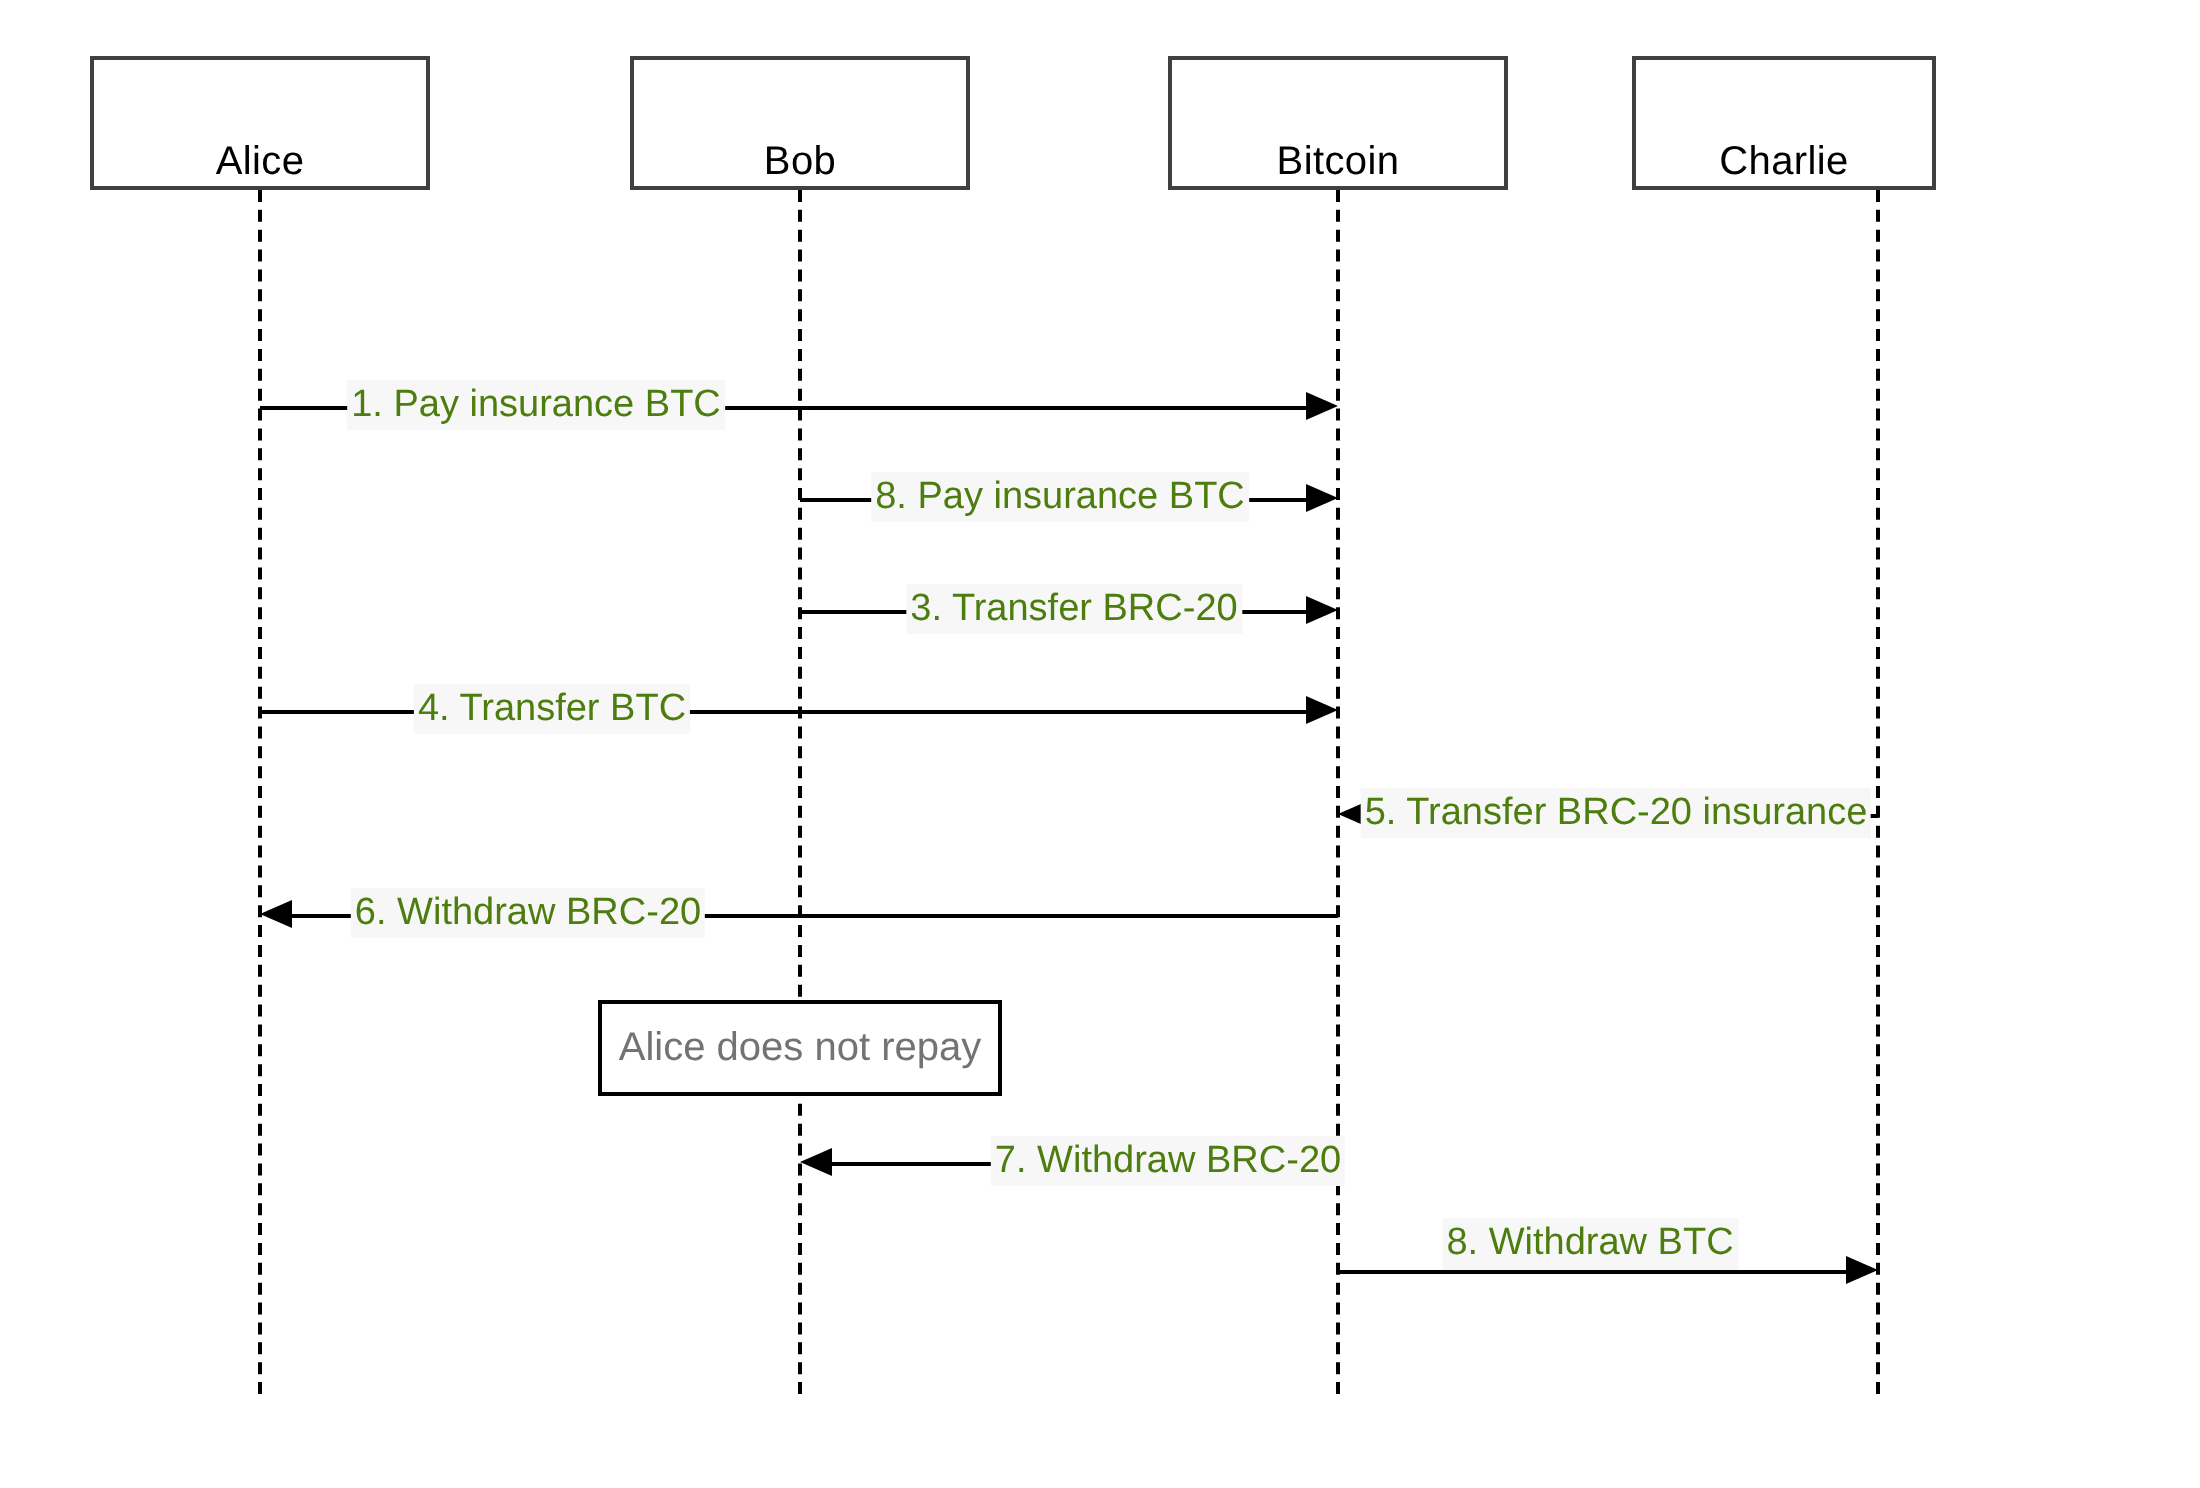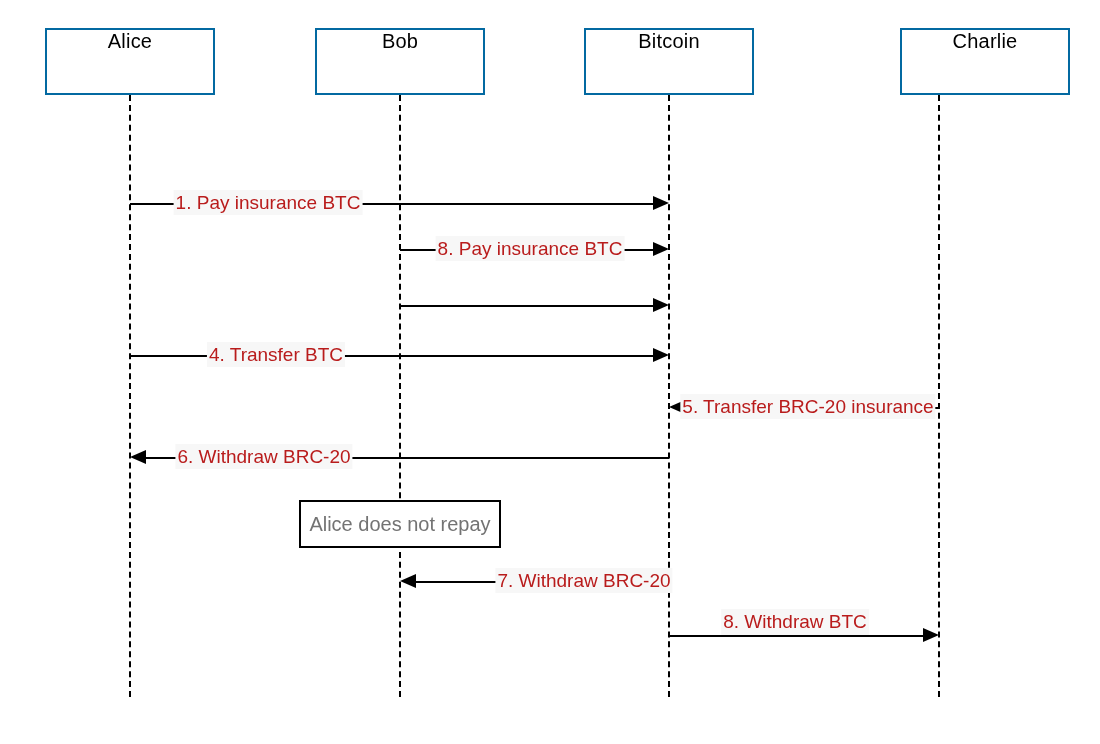--- a/index.html
+++ b/index.html
@@ -16,24 +16,24 @@
     position: relative;
     width: 1100px;
     height: 744px;
     background: #ffffff;
     overflow: hidden;
   }
   
   .participant {
     position: absolute;
     box-sizing: border-box;
-    border: 2px solid #0369a1;
+    border: 2px solid #404040;
     background: #ffffff;
     display: flex;
-    align-items: flex-start;
+    align-items: flex-end;
     justify-content: center;
     font-size: 20px;
     color: #000000;
     letter-spacing: 0.2px;
   }
   
   .lifeline {
     position: absolute;
     width: 0;
     border-left: 2px dashed #000000;
@@ -55,21 +55,21 @@
     border-left: 16px solid #000000;
   }
   .arrowhead.left {
     border-top: 7px solid transparent;
     border-bottom: 7px solid transparent;
     border-right: 16px solid #000000;
   }
   .msg-label {
     position: absolute;
     background: #f7f7f7;
-    color: #b91c1c;
+    color: #4d7c0f;
     font-size: 19px;
     line-height: 25px;
     white-space: nowrap;
     padding: 0 2px;
     text-align: center;
     transform: translateX(-50%);
   }
   .msg-label.two-line {
     line-height: 26px;
   }
@@ -93,39 +93,40 @@
 
   <div class="participant" style="left:45px; top:28px; width:170px; height:67px;">
     <span>Alice</span>
   </div>
   <div class="participant" style="left:584px; top:28px; width:170px; height:67px;">
     <span>Bitcoin</span>
   </div>
   <div class="participant" style="left:315px; top:28px; width:170px; height:67px;">
     <span>Bob</span>
   </div>
-  <div class="participant" style="left:900px; top:28px; width:170px; height:67px;">
+  <div class="participant" style="left:816px; top:28px; width:152px; height:67px;">
     <span>Charlie</span>
   </div>
 
   <div class="lifeline" style="left:129px; top:95px; height:602px;"></div>
   <div class="lifeline" style="left:399px; top:95px; height:602px;"></div>
   <div class="lifeline" style="left:668px; top:95px; height:602px;"></div>
   <div class="lifeline" style="left:938px; top:95px; height:602px;"></div>
 
   <div class="msg" style="left:130px; top:203px; width:523px;"></div>
   <div class="arrowhead right" style="left:653px; top:196px;"></div>
   <div class="msg-label" style="left:268px; top:190px;">1. Pay insurance BTC</div>
 
   <div class="msg" style="left:400px; top:249px; width:253px;"></div>
   <div class="arrowhead right" style="left:653px; top:242px;"></div>
   <div class="msg-label" style="left:530px; top:236px;">8. Pay insurance BTC</div>
 
   <div class="msg" style="left:400px; top:305px; width:253px;"></div>
   <div class="arrowhead right" style="left:653px; top:298px;"></div>
+  <div class="msg-label" style="left:537px; top:292px;">3. Transfer BRC-20</div>
 
   <div class="msg" style="left:130px; top:355px; width:523px;"></div>
   <div class="arrowhead right" style="left:653px; top:348px;"></div>
   <div class="msg-label" style="left:276px; top:342px;">4. Transfer BTC</div>
 
   <div class="msg" style="left:685px; top:407px; width:254px;"></div>
   <div class="arrowhead left" style="left:669px; top:400px;"></div>
   <div class="msg-label" style="left:808px; top:394px;">5. Transfer BRC-20 insurance</div>
 
   <div class="msg" style="left:146px; top:457px; width:523px;"></div>

